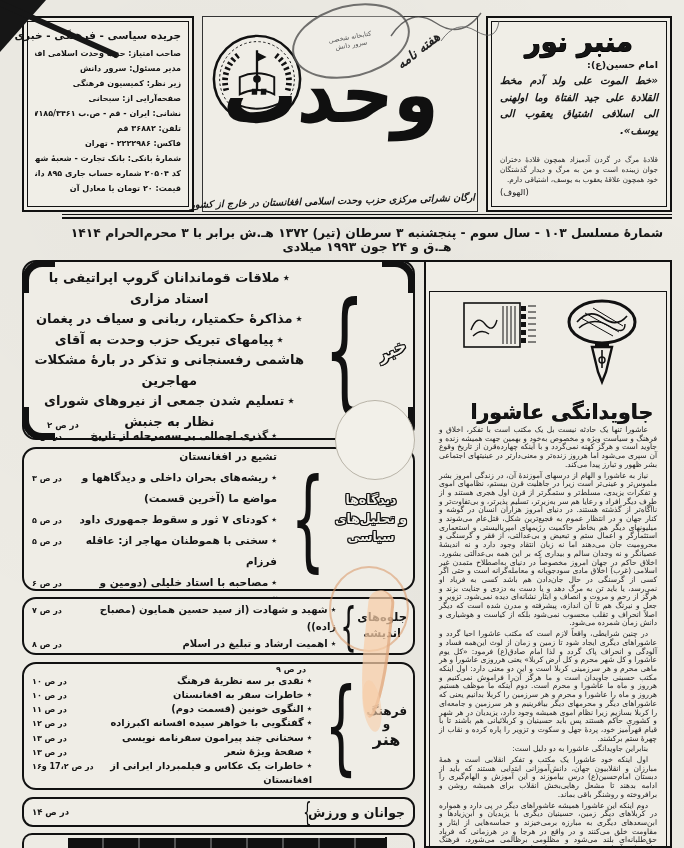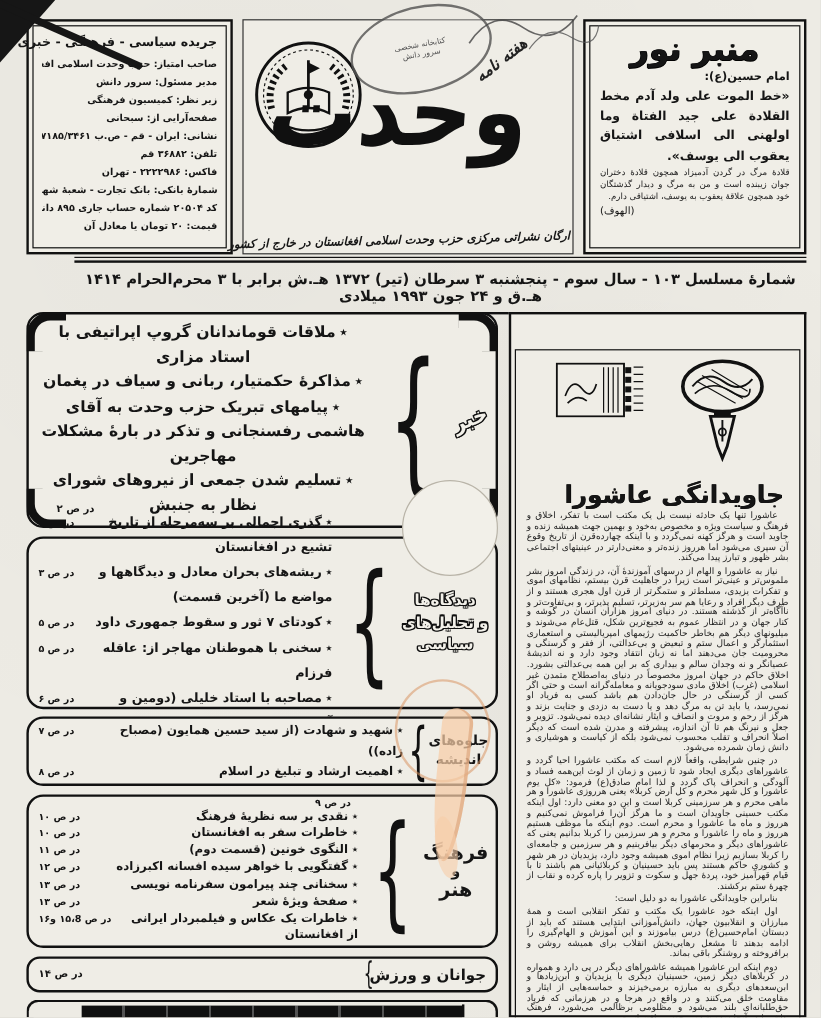--- a/index.html
+++ b/index.html
@@ -34,21 +34,21 @@
       border-radius:50%;transform:rotate(-14deg);z-index:5;display:flex;align-items:center;justify-content:center;
       background:rgba(240,238,231,.35);}
   .stamp-text{direction:rtl;font-size:6.5px;color:#555;text-align:center;line-height:1.3;transform:rotate(4deg);}
   .scribble{position:absolute;top:-16px;right:-24px;width:120px;height:50px;z-index:5;opacity:.8;}
 
   .minbar-box{width:186px;box-sizing:border-box;}
   .minbar-inner{padding:4px 8px 3px;display:flex;flex-direction:column;}
   .minbar-title{direction:rtl;text-align:center;font-size:27px;font-weight:bold;letter-spacing:1px;
       text-shadow:.6px 0 #000,-.6px 0 #000,0 .6px #000;margin:0 0 2px;}
   .minbar-attr{direction:rtl;text-align:right;font-size:9.5px;font-weight:bold;margin-bottom:2px;}
-  .minbar-quote{direction:rtl;text-align:justify;font-size:10.3px;font-weight:bold;line-height:1.62;margin-bottom:0;}
+  .minbar-quote{direction:rtl;text-align:justify;font-size:10.3px;font-weight:bold;line-height:1.62;margin-bottom:16px;font-style:italic;}
   .minbar-trans{direction:rtl;text-align:justify;font-size:7.2px;line-height:1.42;color:#222;}
   .minbar-source{direction:rtl;text-align:left;font-size:8.5px;margin-top:2px;}
 
   
   .issue-bar{position:absolute;top:214px;left:22px;right:12px;border-top:1px solid #111;padding-top:2px;margin-left:40px;}
   .issue-inner{border-top:2px solid #111;border-bottom:2px solid #111;text-align:center;direction:rtl;
       font-size:12.3px;font-weight:bold;padding:7px 0 6px;}
 
   
   .content{position:absolute;top:260px;left:22px;right:12px;bottom:0;display:flex;direction:rtl;gap:9px;}
@@ -97,21 +97,21 @@
   .didgah-label{font-size:12.5px;line-height:1.5;text-align:center;}
 
   
   .box-jelveh{height:58px;margin-bottom:7px;}
   .box-jelveh .row-text{font-size:10px;line-height:17px;}
   .jelveh-label{font-size:11.5px;line-height:1.35;}
 
   
   .box-farhang{height:128px;margin-bottom:7px;}
   .box-farhang .row-text{font-size:9.8px;line-height:14.2px;}
-  .farhang-l1{font-size:16px;} .farhang-l2{font-size:12px;line-height:1;} .farhang-l3{font-size:16px;}
+  .farhang-l1{font-size:12px;} .farhang-l2{font-size:12px;line-height:1;} .farhang-l3{font-size:16px;}
 
   
   .box-javanan{height:30px;margin-bottom:6px;border-radius:11px;align-items:center;padding:0 8px;}
   .javanan-label{font-size:12.5px;font-weight:bold;direction:rtl;}
   .box-javanan .row-page{font-size:8.5px;}
   .box-javanan .brace{font-size:26px;}
 
   
   .partial-box{flex:1;border:2px solid #111;border-bottom:none;border-radius:10px 10px 0 0;
       padding:3px 6px 0;position:relative;min-height:10px;}
@@ -280,21 +280,21 @@
             <span>سیاسی</span>
           </div>
           <div class="brace" style="font-size:110px;">}</div>
         </div>
         <div class="items-zone">
           <div class="toc-row">
               <span class="row-text"><span class="star">٭</span><span>گذری اجمالی بر سه‌مرحله از تاریخ تشیع در افغانستان</span></span>
               <span class="row-page">در ص ۳</span>
             </div>
           <div class="toc-row">
-              <span class="row-text"><span class="star">٭</span><span>ریشه‌های بحران معادل و دیدگاهها و مواضع ما (آخرین قسمت)</span></span>
+              <span class="row-text"><span class="star">٭</span><span>ریشه‌های بحران داخلی و دیدگاهها و مواضع ما (آخرین قسمت)</span></span>
               <span class="row-page">در ص ۳</span>
             </div>
           <div class="toc-row">
               <span class="row-text"><span class="star">٭</span><span>کودتای ۷ ثور و سقوط جمهوری داود</span></span>
               <span class="row-page">در ص ۵</span>
             </div>
           <div class="toc-row">
               <span class="row-text"><span class="star">٭</span><span>سخنی با هموطنان مهاجر از: عاقله فرزام</span></span>
               <span class="row-page">در ص ۵</span>
             </div>
@@ -357,21 +357,21 @@
           <div class="toc-row">
               <span class="row-text"><span class="star">٭</span><span>سخنانی چند پیرامون سفرنامه نویسی</span></span>
               <span class="row-page">در ص ۱۳</span>
             </div>
           <div class="toc-row">
               <span class="row-text"><span class="star">٭</span><span>صفحهٔ ویژهٔ شعر</span></span>
               <span class="row-page">در ص ۱۳</span>
             </div>
           <div class="toc-row">
               <span class="row-text"><span class="star">٭</span><span>خاطرات یک عکاس و فیلمبردار ایرانی از افغانستان</span></span>
-              <span class="row-page">در ص ۱۵،8 و۱۶</span>
+              <span class="row-page">در ص 17،۲ و۱۶</span>
             </div>
         </div>
       </div>
 
       <div class="toc-box box-javanan">
         <span class="javanan-label">جوانان و ورزش</span>
         <span class="brace">}</span>
         <span style="flex:1"></span>
         <span class="row-page">در ص ۱۴</span>
       </div>

